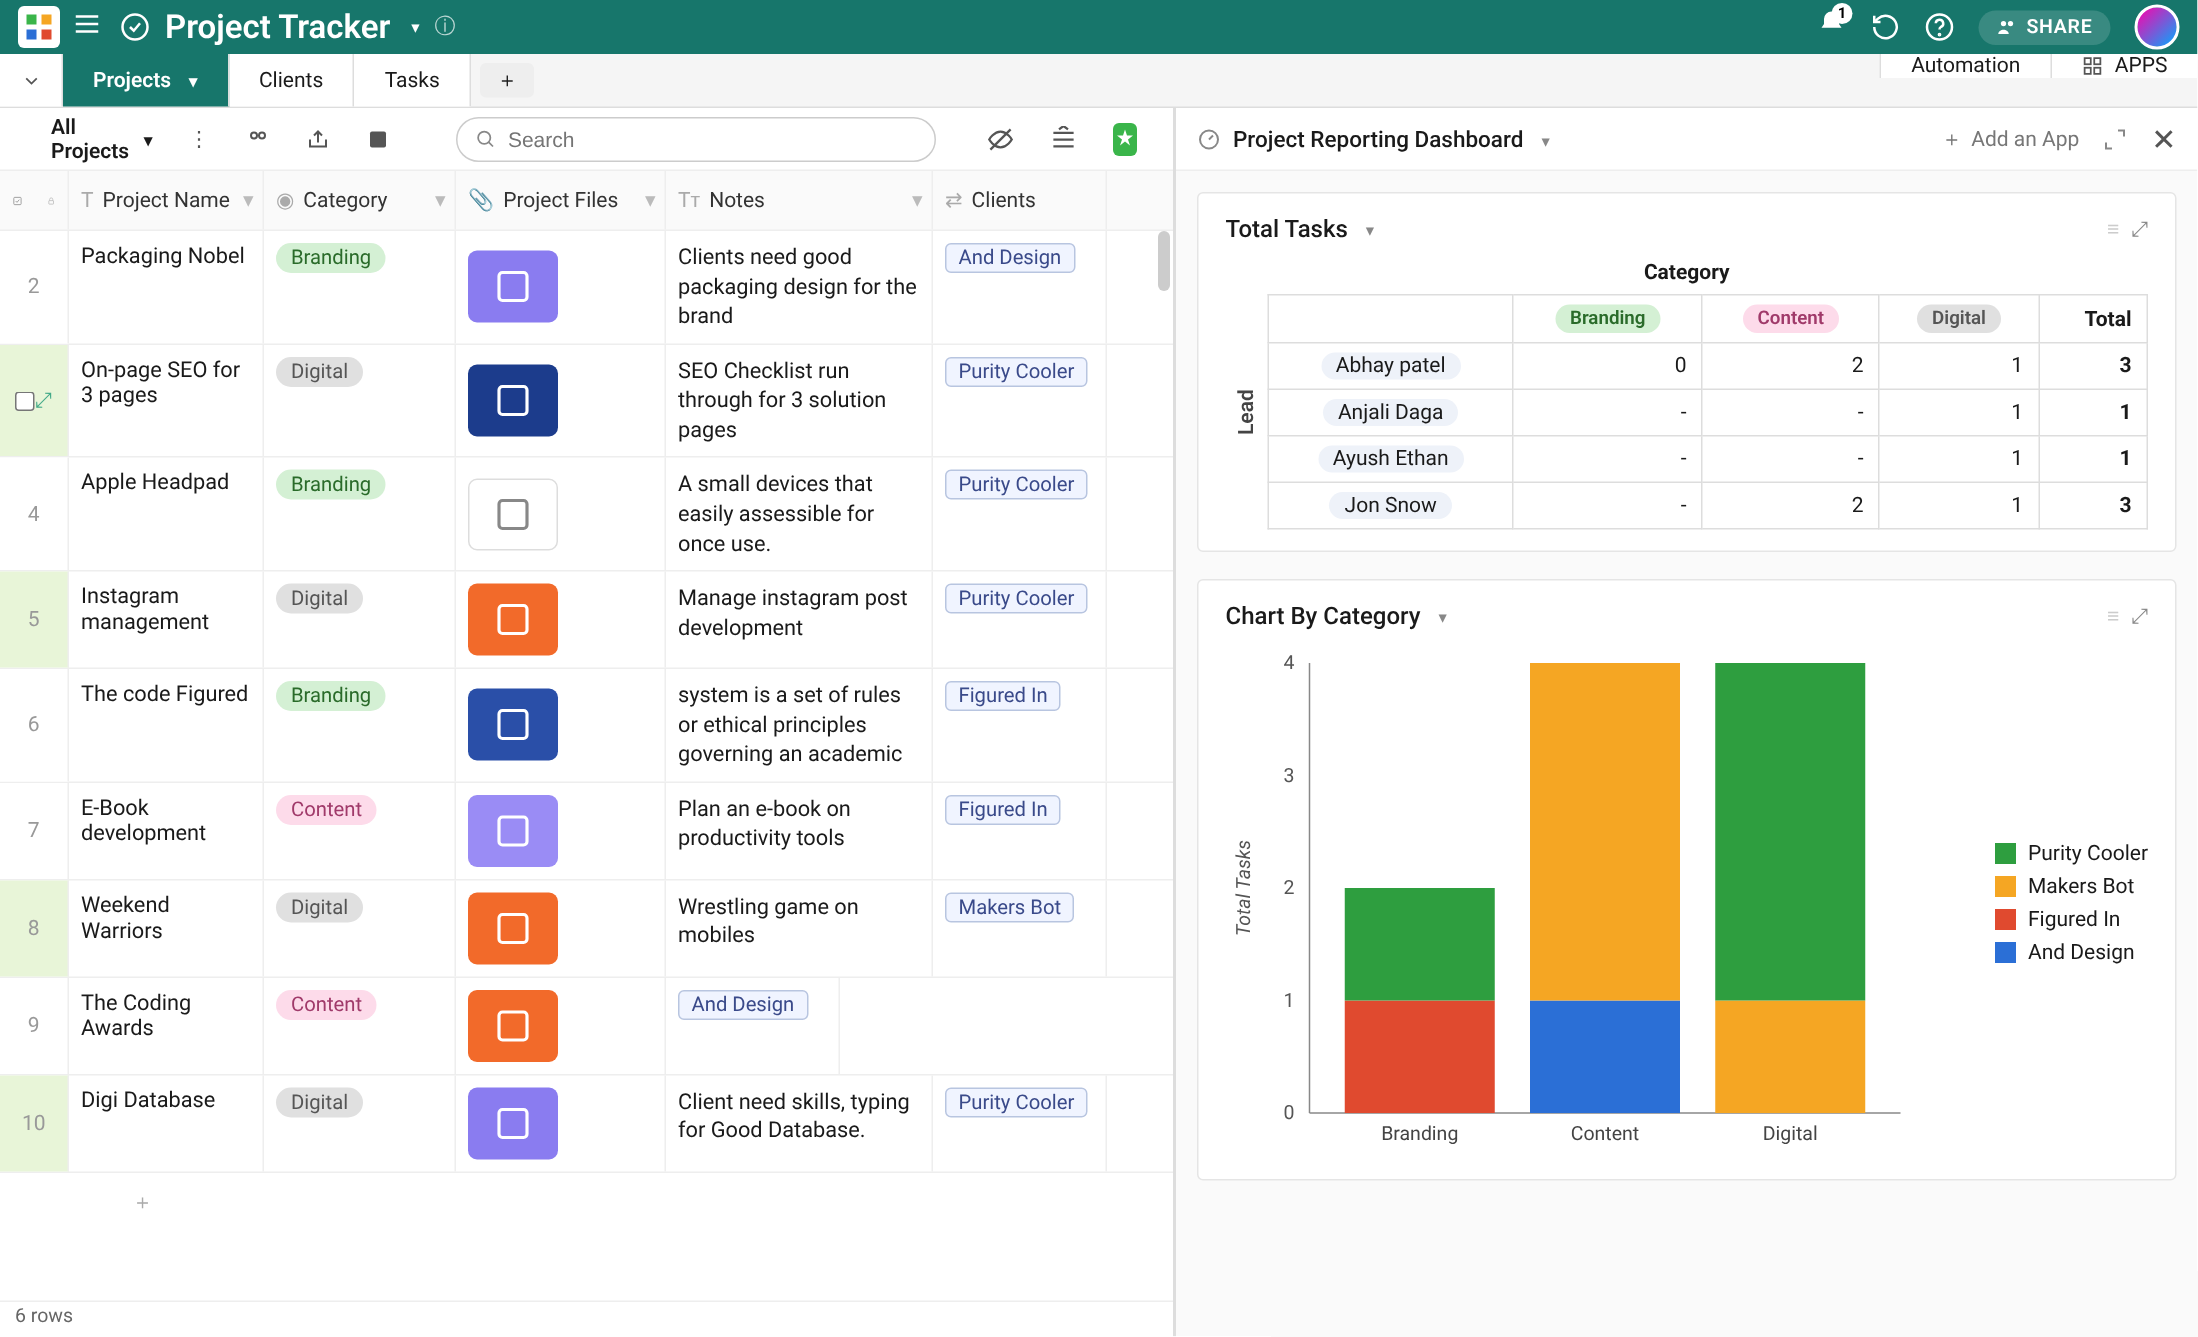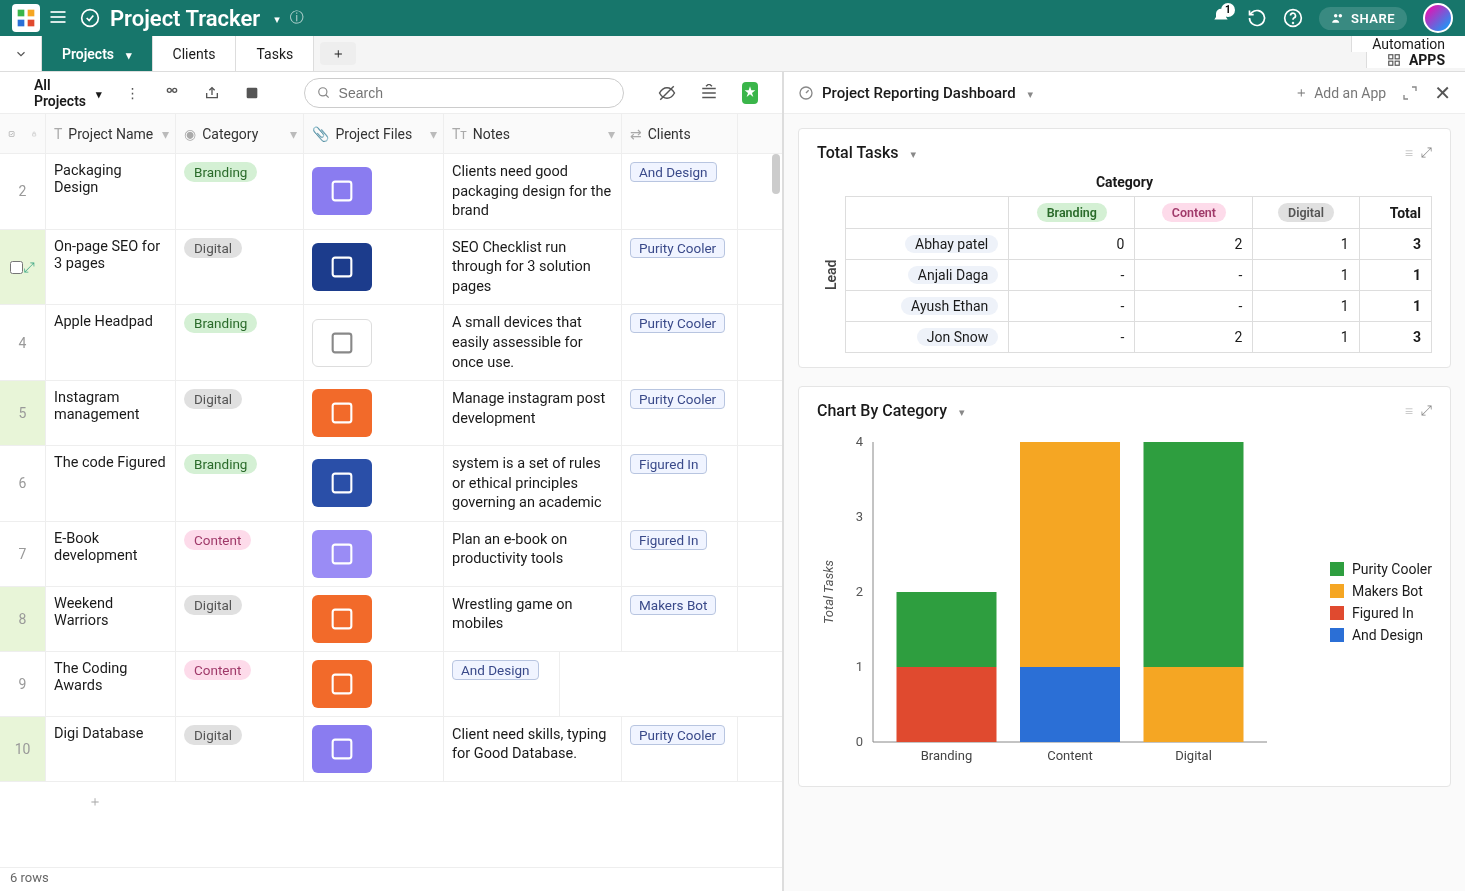--- a/index.html
+++ b/index.html
@@ -19,21 +19,21 @@
   .topbar .avatar { width: 30px; height: 30px; border-radius: 50%; border: 2px solid #fff; background: linear-gradient(135deg,#f0a,#0af); }
   .topbar .bell-wrap { position: relative; }
   .topbar .bell-badge { position: absolute; top: -4px; right: -4px; background: #fff; color: #000; border-radius: 50%; width: 14px; height: 14px; font-size: 10px; font-weight: 700; display: flex; align-items: center; justify-content: center; }
 
   
   .tabbar { height: 36px; background: #f5f5f5; border-bottom: 1px solid #ddd; display: flex; align-items: stretch; }
   .tabbar .expand-btn { width: 42px; display: flex; align-items: center; justify-content: center; border-right: 1px solid #ddd; background: #fff; cursor: pointer; }
   .tabbar .tab { padding: 0 20px; display: flex; align-items: center; gap: 8px; border-right: 1px solid #ddd; background: #fff; cursor: pointer; font-size: 14px; }
   .tabbar .tab.active { background: #17766B; color: #fff; font-weight: 600; }
   .tabbar .add-tab { width: 36px; display: flex; align-items: center; justify-content: center; cursor: pointer; background: #eee; border-radius: 4px; margin: 6px; }
-  .tabbar .right-tabs { margin-left: auto; display: flex; align-items: flex-end; flex-direction: column; }
+  .tabbar .right-tabs { margin-left: auto; display: flex; align-items: flex-start; }
   .tabbar .right-tabs .tab { border-left: 1px solid #ddd; border-right: none; }
 
   
   .main { flex: 1; display: flex; overflow: hidden; }
 
   
   .left-panel { width: 784px; display: flex; flex-direction: column; border-right: 2px solid #ddd; }
 
   .toolbar { height: 42px; border-bottom: 1px solid #eee; display: flex; align-items: center; padding: 0 10px; gap: 24px; }
   .toolbar .view-name { display: flex; align-items: center; gap: 6px; cursor: pointer; font-weight: 600; }
@@ -96,21 +96,21 @@
   .widget-header .sp { flex: 1; }
   .widget-header .drag { color: #ccc; }
   .widget-header .exp { color: #888; cursor: pointer; }
 
   
   .pivot-wrap { display: flex; }
   .pivot-ax-y { writing-mode: vertical-rl; transform: rotate(180deg); text-align: center; font-weight: 600; font-size: 14px; color: #444; padding: 0 6px; }
   .pivot { border-collapse: collapse; width: 100%; font-size: 14px; }
   .pivot th, .pivot td { border: 1px solid #ddd; padding: 6px 10px; text-align: right; }
   .pivot th { font-weight: 600; background: #fff; }
-  .pivot td.lead { text-align: right; }
+  .pivot td.lead { text-align: center; }
   .lead-chip { background: #eef2f9; border-radius: 10px; padding: 1px 10px; display: inline-block; }
   .pivot .pill { font-size: 12.5px; }
 
   
   .chart-area { display: flex; gap: 20px; }
   .chart-svg { flex: 1; }
   .legend { display: flex; flex-direction: column; gap: 6px; font-size: 14px; justify-content: center; }
   .legend .item { display: flex; align-items: center; gap: 8px; }
   .legend .sw { width: 14px; height: 14px; }
 
@@ -197,21 +197,21 @@
       <div class="tab">
         <span>Automation</span>
       </div>
       <div class="tab">
         <svg width="14" height="14" viewBox="0 0 24 24" fill="none" stroke="#555" stroke-width="2">
             <rect x="3" y="3" width="7" height="7"></rect>
             <rect x="14" y="3" width="7" height="7"></rect>
             <rect x="3" y="14" width="7" height="7"></rect>
             <rect x="14" y="14" width="7" height="7"></rect>
           </svg>
-        <span style="font-weight:700;">APPS</span>
+        <span style="font-weight:400;">APPS</span>
       </div>
     </div>
   </div>
 
   <div class="main">
 
     <div class="left-panel">
 
       <div class="toolbar">
         <svg width="18" height="18" viewBox="0 0 24 24" fill="none" stroke="#3ab54a" stroke-width="2">
@@ -320,21 +320,21 @@
         <div class="gh-col c-client">
           <span style="color:#aaa;">⇄</span>
           <span>Clients</span>
         </div>
       </div>
 
       <div class="grid-body" id="grid-body">
         <div class="grid-scrollbar"></div>
       <div class="grid-row">
             <div class="cell c-num">2</div>
-            <div class="cell c-name">Packaging Design</div>
+            <div class="cell c-name">Packaging Nobel</div>
             <div class="cell c-cat" style="align-items: flex-start; padding-top: 8px;">
               <span class="pill branding">Branding</span>
             </div>
             <div class="cell c-file">
               <div class="file-thumb th-purple">
                 <svg width="28" height="28" viewBox="0 0 24 24" fill="none" stroke="currentColor" stroke-width="1.8">
                   <rect x="4" y="4" width="16" height="16" rx="2"></rect>
                 </svg>
               </div>
             </div>

